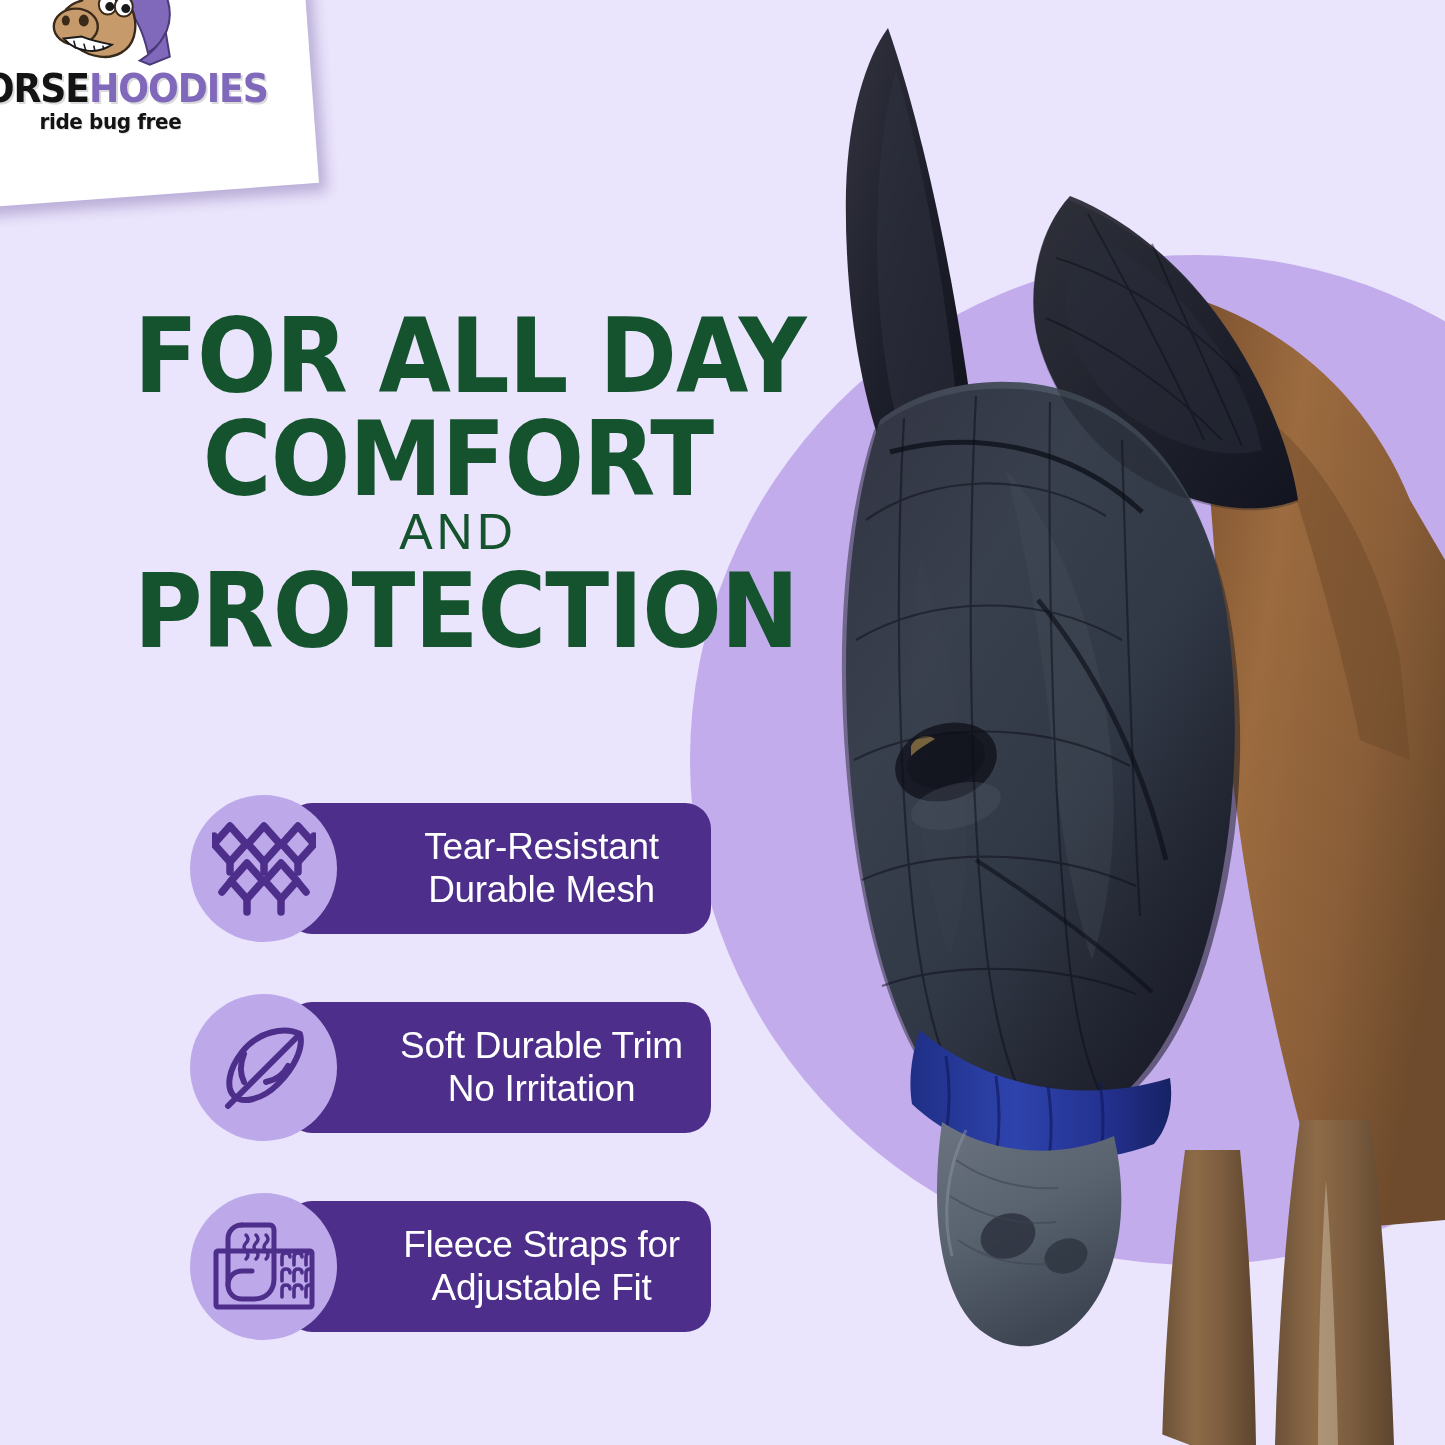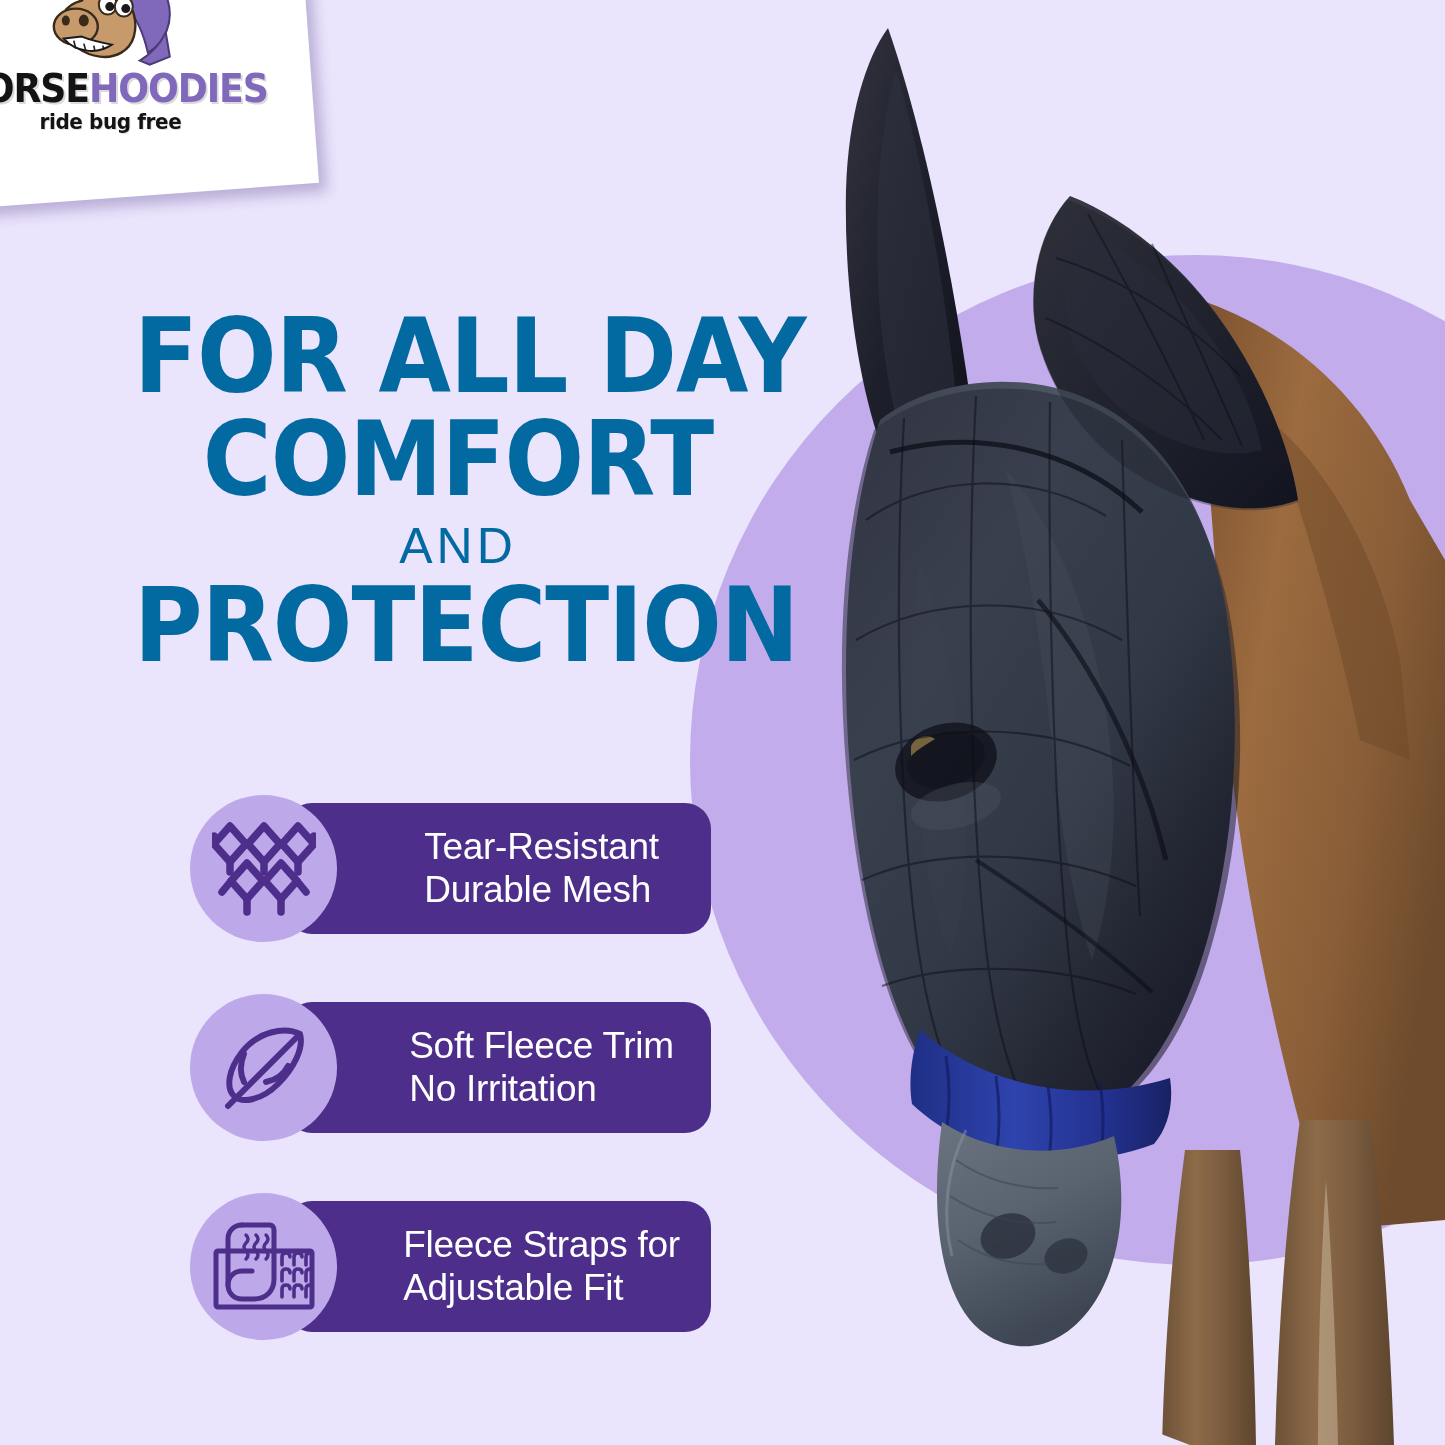--- a/index.html
+++ b/index.html
@@ -89,39 +89,38 @@
     white-space:nowrap;
     text-shadow:1px 1px 0 rgba(150,150,150,0.3);
   }
 
   
   .headline {
     position:absolute;
     left:98px;
     top:308px;
     width:720px;
-    color:#0369a1;
+    color:#14532d;
     text-align:center;
   }
   .hl-1, .hl-2, .hl-4 {
     font-family:"DejaVu Sans", sans-serif;
     font-weight:bold;
     line-height:0.93;
     letter-spacing:-1px;
     white-space:nowrap;
     transform:scaleX(0.90);
   }
   .hl-1 { font-size:104px; }
   .hl-2 { font-size:104px; margin-top:6px; }
   .hl-3 {
     font-family:"Liberation Sans", sans-serif;
     font-weight:400;
     font-size:50px;
     letter-spacing:4px;
-    margin-top:14px;
     margin-bottom:6px;
     line-height:1;
   }
   .hl-4 { font-size:104px; }
 
   
   .features {
     position:absolute;
     left:190px;
     top:795px;
@@ -145,21 +144,21 @@
     align-items:center;
     justify-content:center;
     padding-left:104px;
     padding-right:18px;
   }
   .pill-text {
     color:#ffffff;
     font-family:"Liberation Sans", sans-serif;
     font-size:37px;
     line-height:1.16;
-    text-align:left;
+    text-align:center;
     white-space:pre-line;
     letter-spacing:-0.3px;
   }
 
   .icon-circle {
     position:absolute;
     left:0;
     top:0;
     width:147px;
     height:147px;
@@ -415,21 +414,21 @@
             <path d="M85 59 L94 70"></path>
             <path d="M2 22 L2 14"></path>
             <path d="M102 22 L102 14"></path>
           </g>
         </svg>
       </div>
     </div>
 
     <div class="feature">
       <div class="pill">
-        <span class="pill-text">Soft Fleece Trim
+        <span class="pill-text">Soft Durable Trim
 No Irritation</span>
       </div>
       <div class="icon-circle">
         <svg width="100" height="100" viewBox="0 0 100 100" aria-hidden="true">
           <g stroke="#4d2f8b" stroke-width="6" fill="none" stroke-linejoin="round" stroke-linecap="round">
 
             <path d="M86 16 C70 8 44 14 28 34 C14 52 12 70 20 78
                      C28 86 48 82 64 66 C80 50 90 30 86 16 Z"></path>
 
             <path d="M84 18 L14 88"></path>

